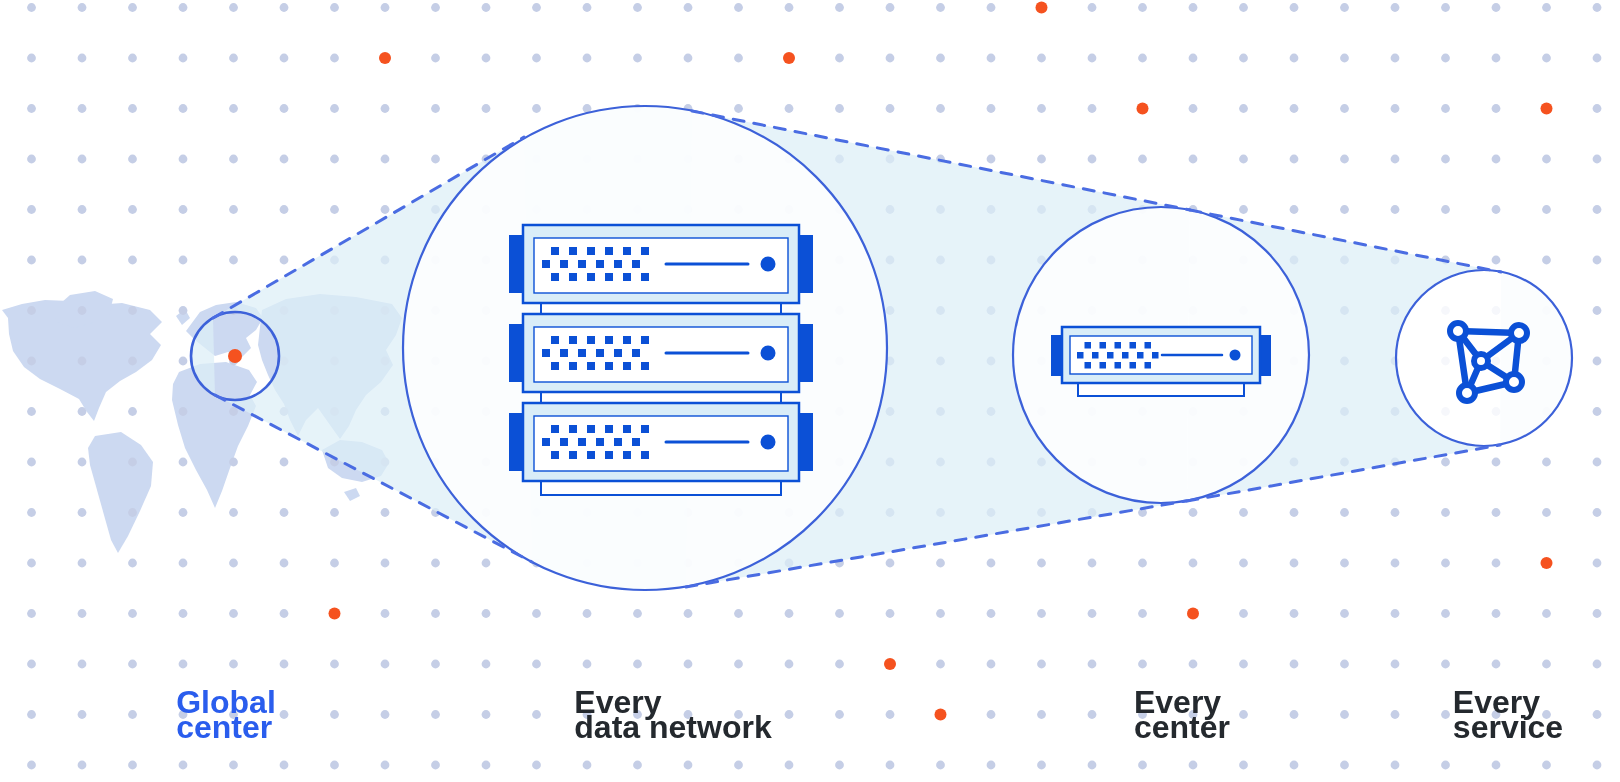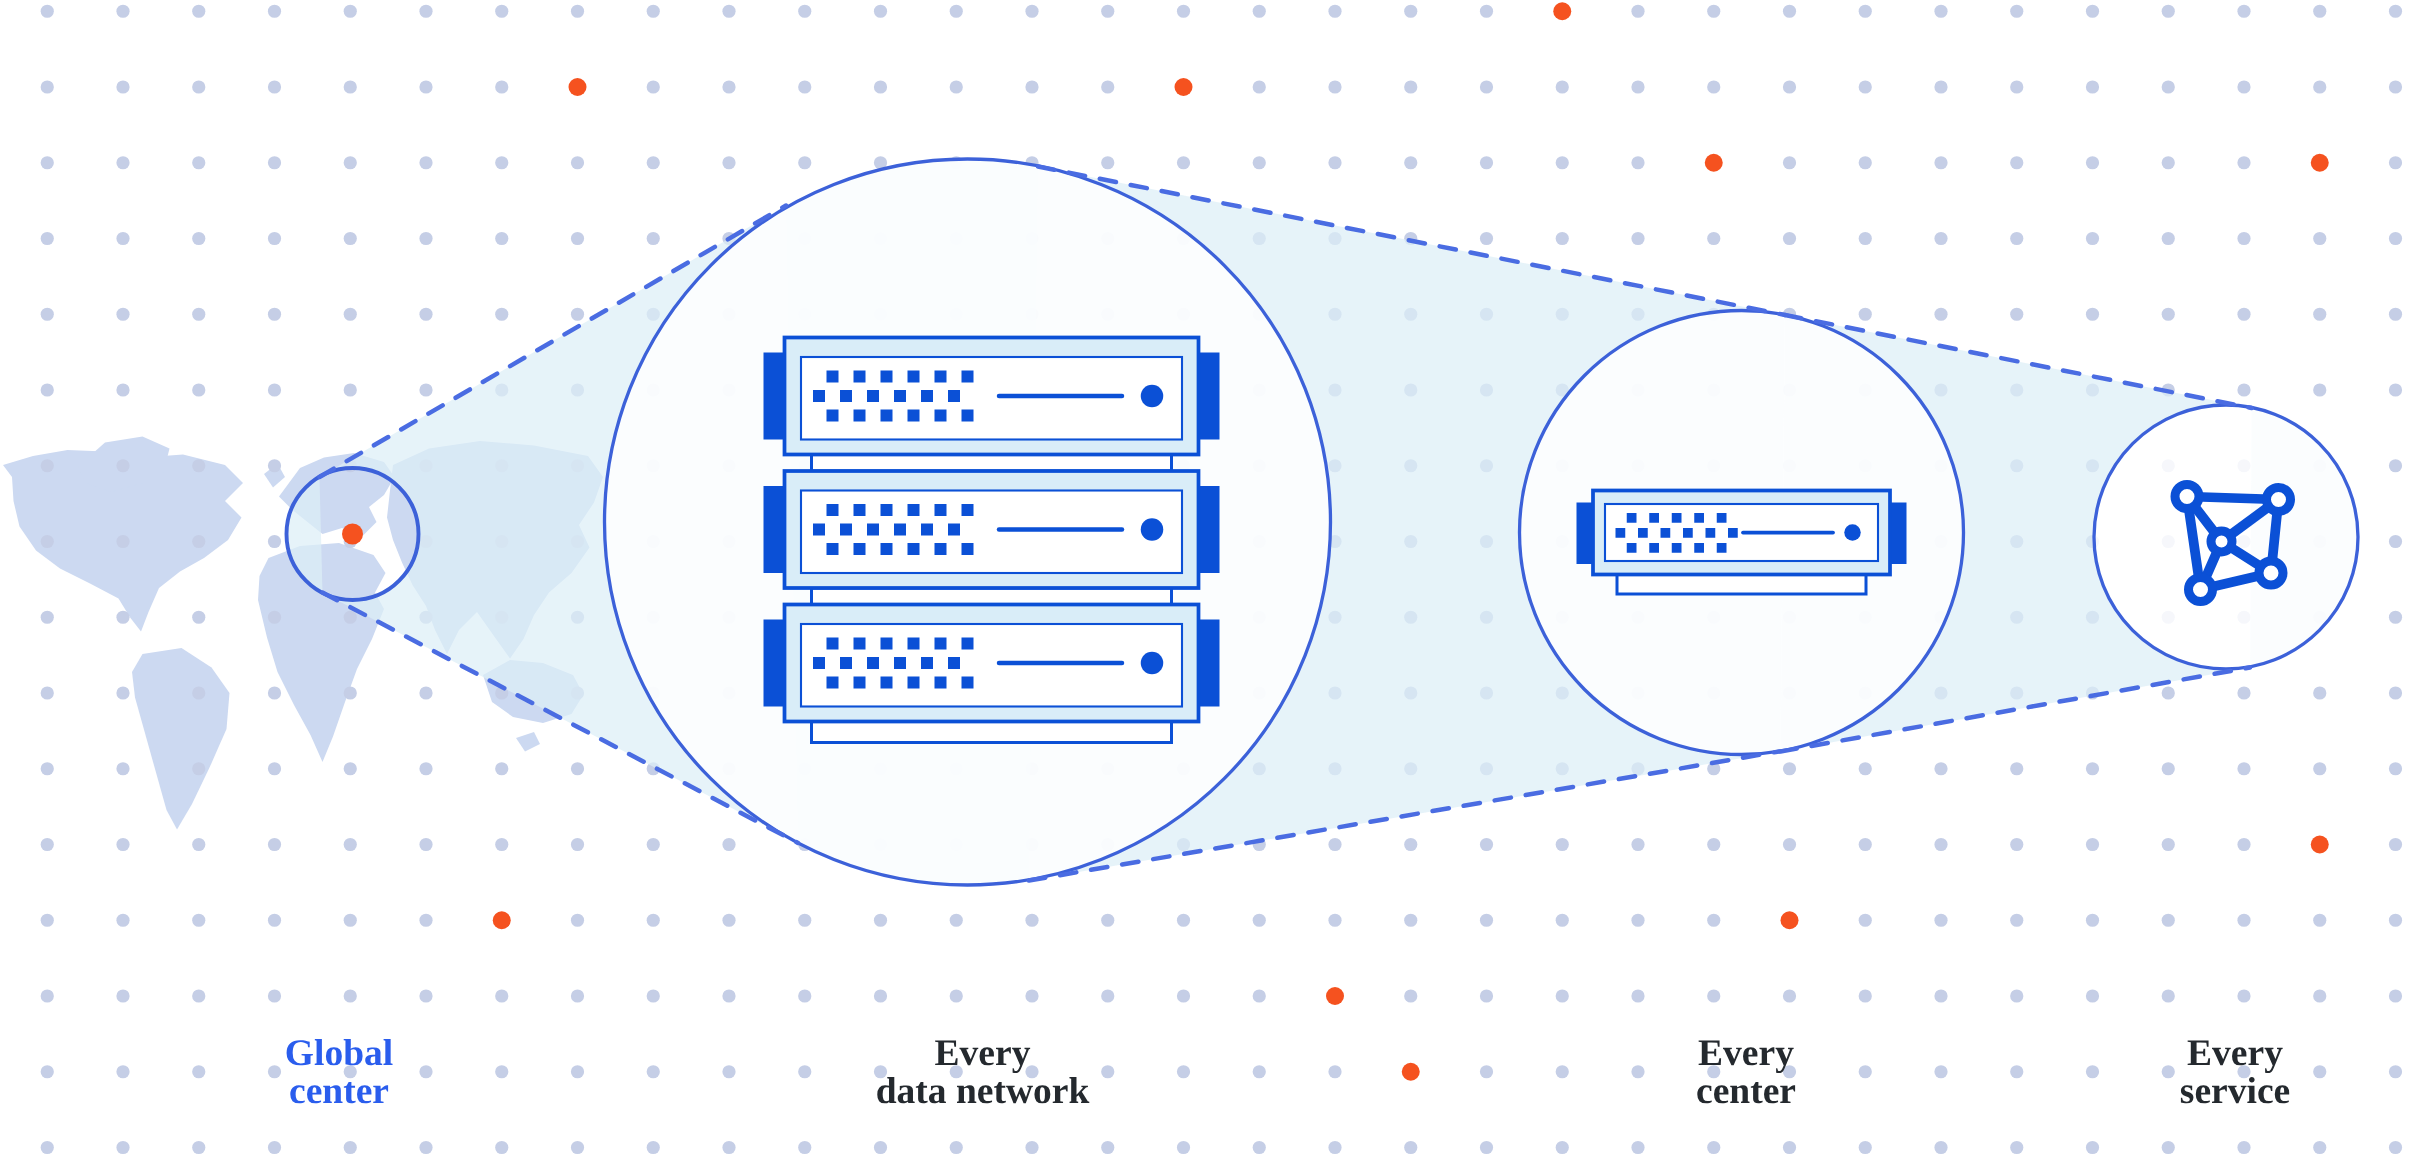--- a/index.html
+++ b/index.html
@@ -18,23 +18,23 @@
   .srv-panel{fill:#ffffff;stroke:var(--srv);stroke-width:1.4;}
   .srv-tab{fill:var(--srv);}
   .srv-conn{fill:#ffffff;stroke:var(--srv);stroke-width:2;}
   .srv-line{stroke:var(--srv);stroke-width:3;stroke-linecap:round;}
   .srv-led{fill:var(--srv);}
   .chk{fill:var(--srv);}
   .mesh-edge{stroke:var(--srv);stroke-width:6.5;stroke-linecap:round;}
   .mesh-node{fill:#ffffff;stroke:var(--srv);stroke-width:6;}
   .marker{fill:var(--orange);}
 
-  .lbl{position:absolute;transform:translateX(-50%);text-align:center;
-       font-weight:bold;font-size:25px;line-height:25px;white-space:nowrap;font-family:Liberation Serif, serif;}
-  .lbl-dark{color:var(--label-dark);}
+  .lbl{position:absolute;transform:translateX(-50%);
+       font-weight:bold;font-size:32px;line-height:25px;white-space:nowrap;}
+  .lbl-dark{color:var(--label-dark);margin-left:18px;}
   .lbl-blue{color:var(--label-blue);}
 </style>
 </head>
 <body>
 
 <div id="stage">
 <svg width="1620" height="782" viewBox="0 0 1620 782">
 
   <g>
     <path class="map-land" d="M8,318 L2,310 22,304 45,300 70,301 95,305 122,303 150,310 162,322 150,334 161,345 152,360 136,372 120,381 106,392 99,408 94,421 87,412 79,399 60,389 40,379 24,367 13,351 9,334 Z"></path>

